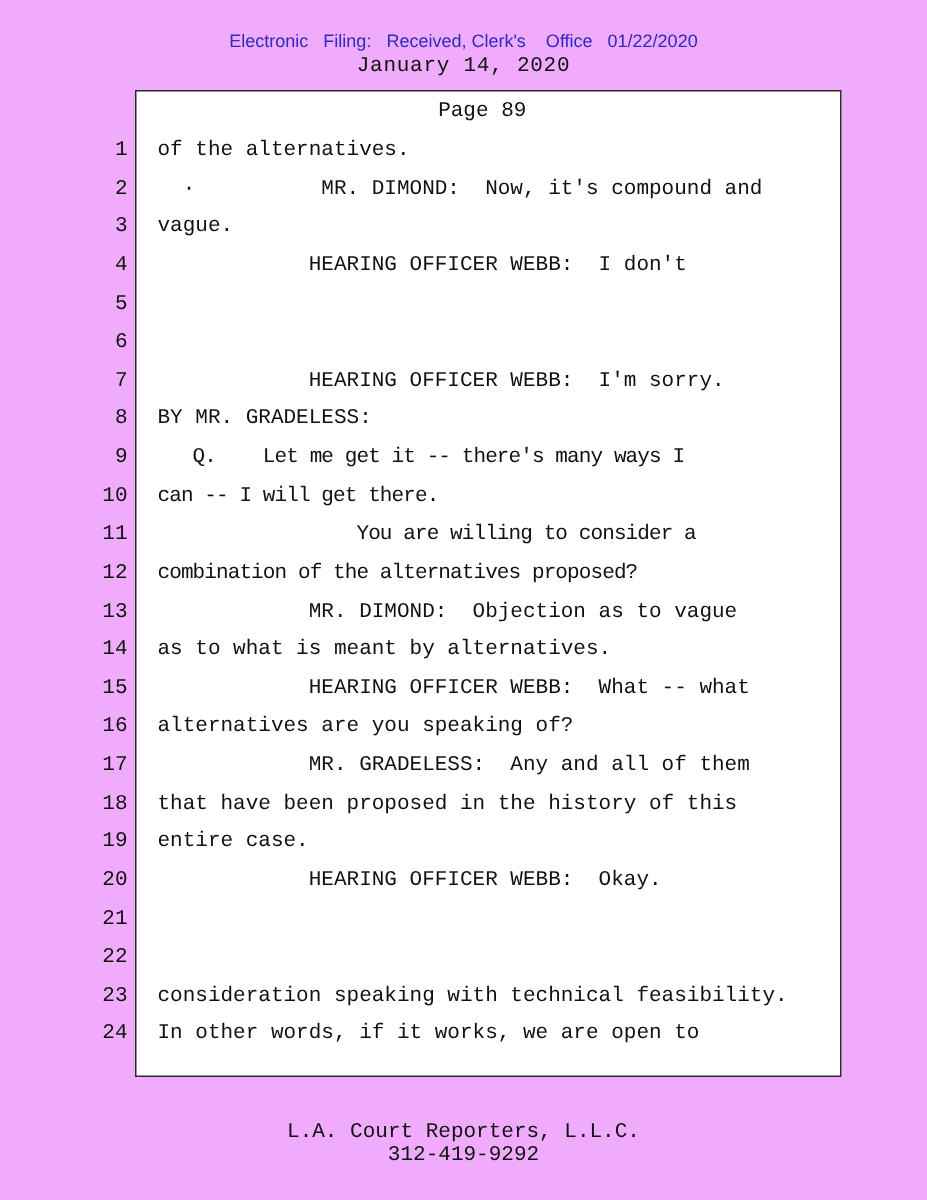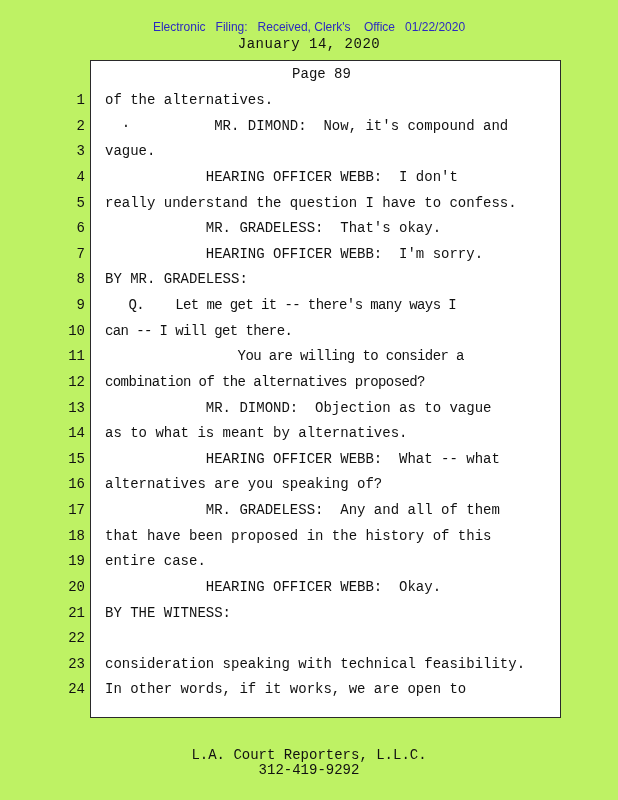--- a/index.html
+++ b/index.html
@@ -4,21 +4,21 @@
 <style>
   html, body {
     margin: 0;
     padding: 0;
     background: #ffffff;
   }
   #screen {
     position: relative;
     width: 618px;
     height: 800px;
-    background: #bef264;
+    background: #f0abfc;
     overflow: hidden;
     font-family: "Liberation Mono", "DejaVu Sans Mono", monospace;
     color: #1a1a1a;
   }
   .efiling-header {
     position: absolute;
     top: 20px;
     left: 0;
     width: 100%;
     text-align: center;
@@ -121,25 +121,23 @@
       <div class="trow">
         <span class="tnum">3</span>
         <span class="ttext">vague.</span>
       </div>
       <div class="trow">
         <span class="tnum">4</span>
         <span class="ttext">            HEARING OFFICER WEBB:  I don't</span>
       </div>
       <div class="trow">
         <span class="tnum">5</span>
-        <span class="ttext">really understand the question I have to confess.</span>
       </div>
       <div class="trow">
         <span class="tnum">6</span>
-        <span class="ttext">            MR. GRADELESS:  That's okay.</span>
       </div>
       <div class="trow">
         <span class="tnum">7</span>
         <span class="ttext">            HEARING OFFICER WEBB:  I'm sorry.</span>
       </div>
       <div class="trow">
         <span class="tnum">8</span>
         <span class="ttext">BY MR. GRADELESS:</span>
       </div>
       <div class="trow">
@@ -185,21 +183,20 @@
       <div class="trow">
         <span class="tnum">19</span>
         <span class="ttext">entire case.</span>
       </div>
       <div class="trow">
         <span class="tnum">20</span>
         <span class="ttext">            HEARING OFFICER WEBB:  Okay.</span>
       </div>
       <div class="trow">
         <span class="tnum">21</span>
-        <span class="ttext">BY THE WITNESS:</span>
       </div>
       <div class="trow">
         <span class="tnum">22</span>
       </div>
       <div class="trow">
         <span class="tnum">23</span>
         <span class="ttext">consideration speaking with technical feasibility.</span>
       </div>
       <div class="trow">
         <span class="tnum">24</span>

